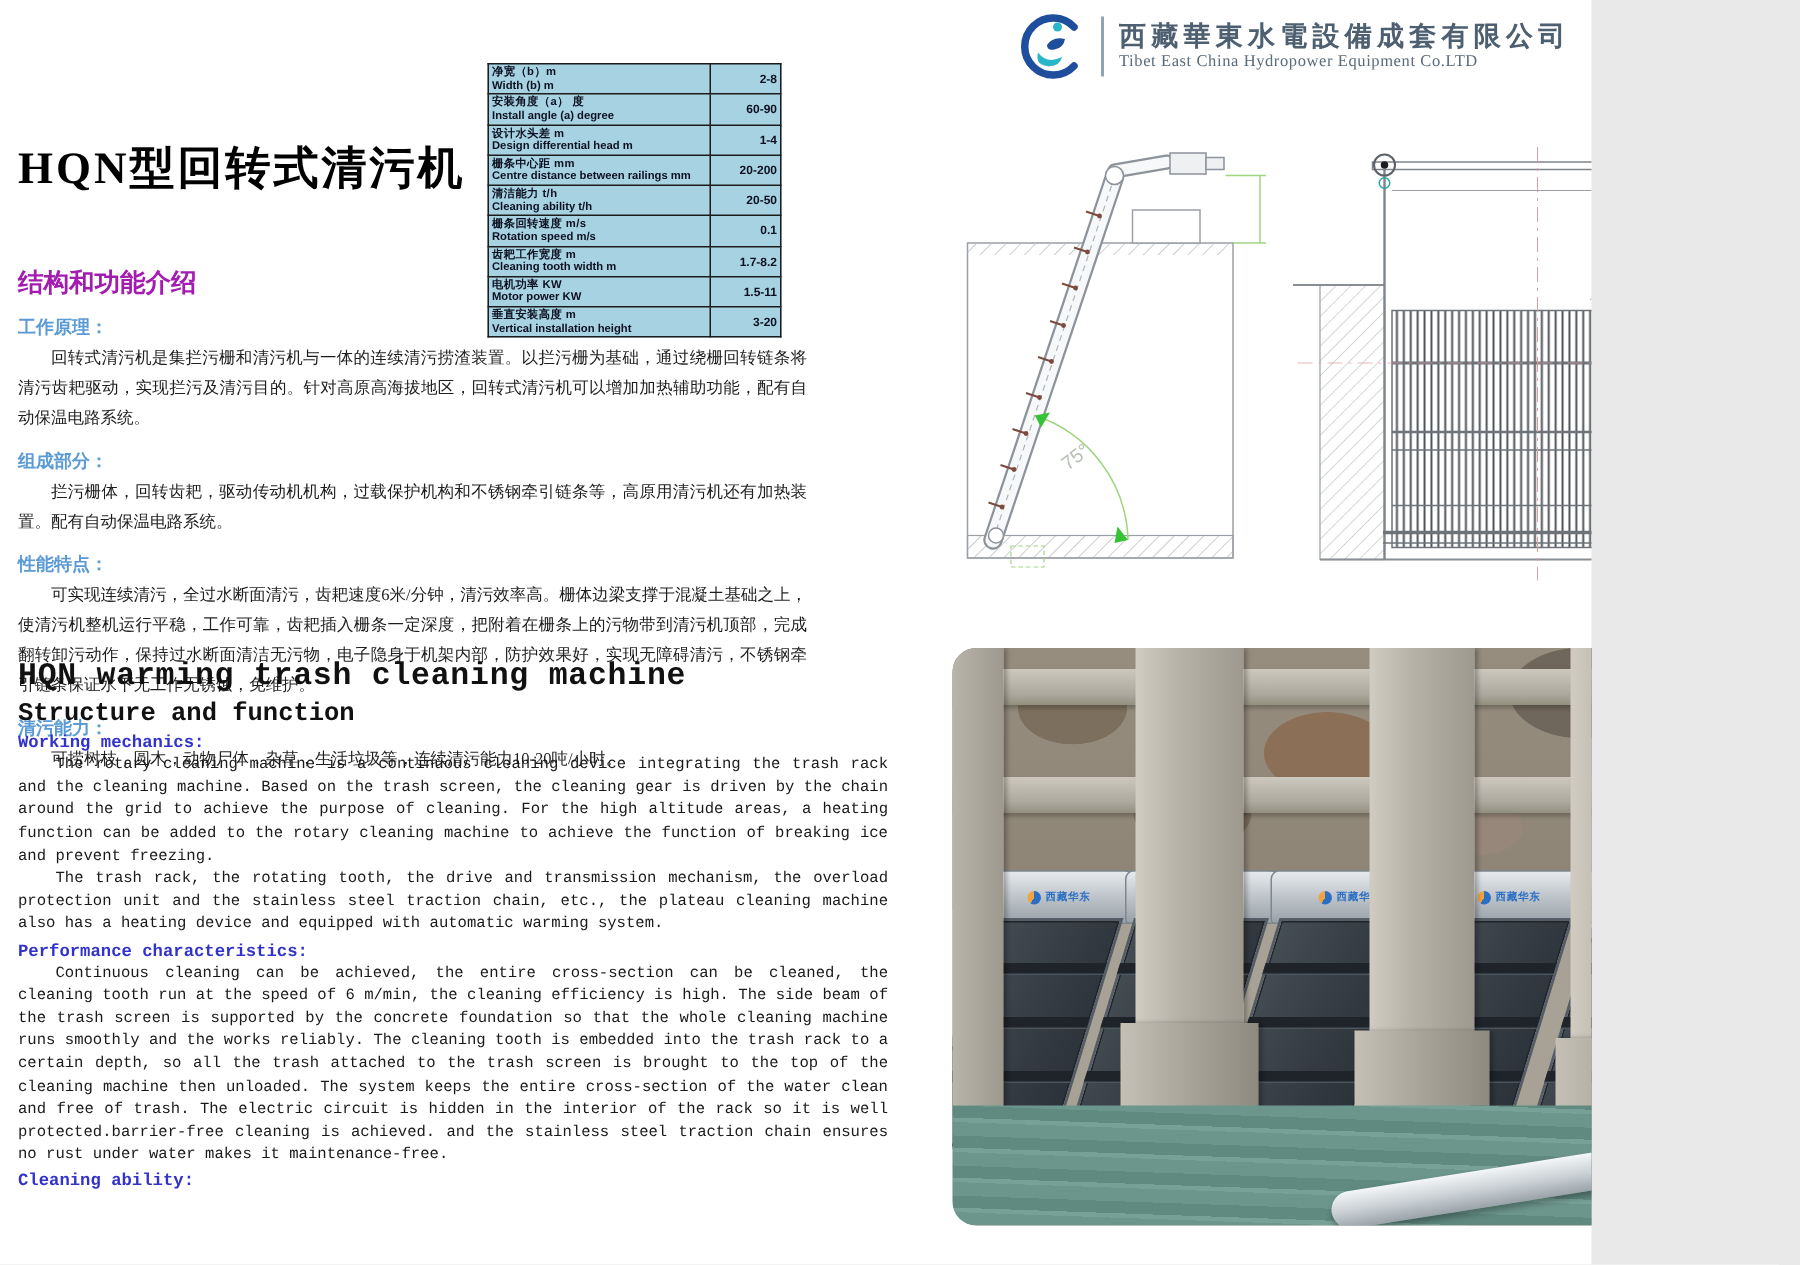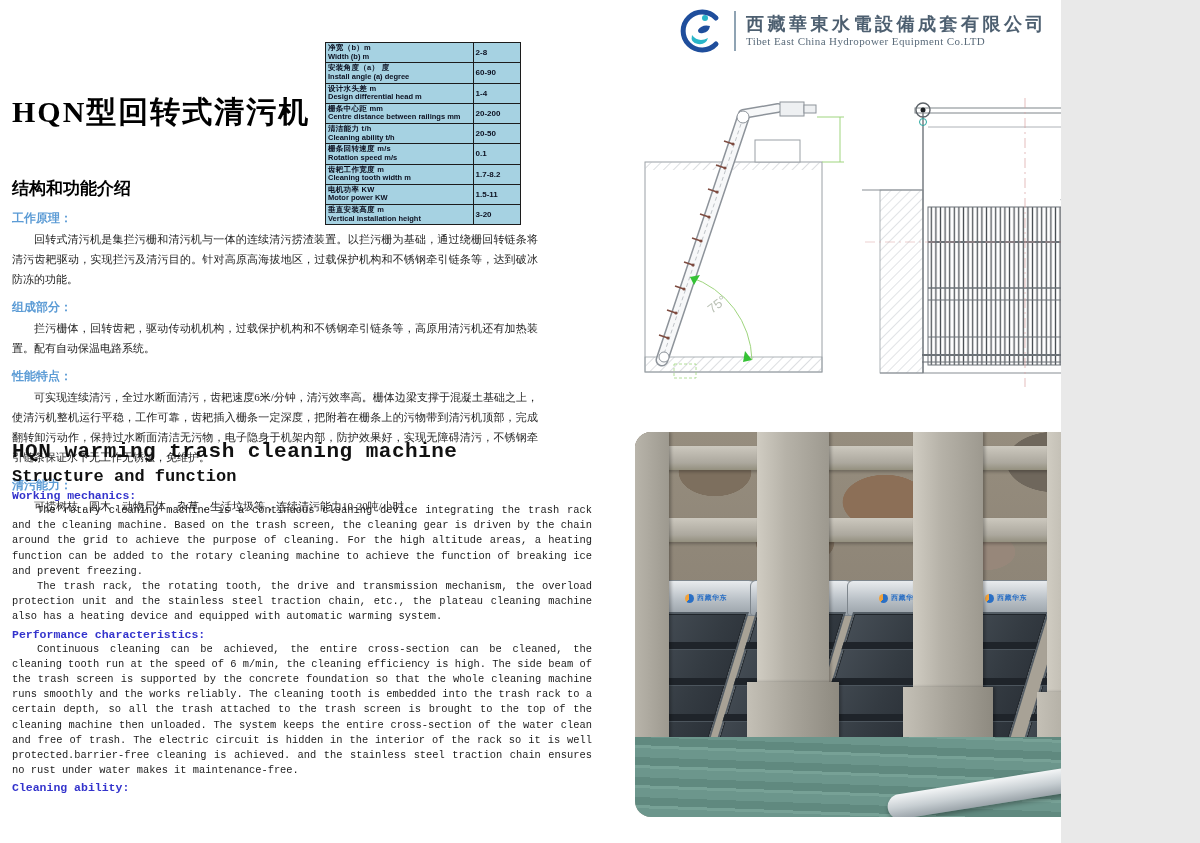--- a/index.html
+++ b/index.html
@@ -11,27 +11,27 @@
   .brand .divider{width:2px;height:40px;background:#8fa3b3;}
   .brand-names{display:flex;flex-direction:column;line-height:1.15;}
   .brand-zh{font-family:"Liberation Serif",serif;font-size:18px;letter-spacing:3.5px;color:#4d5f70;font-weight:600;}
   .brand-en{font-family:"Liberation Serif",serif;font-size:11px;color:#5a6b7a;letter-spacing:0.4px;}
 
   
   .spec{position:absolute;left:325px;top:42px;width:196px;border-collapse:collapse;
         background:#a6d2e2;font-size:7.5px;font-weight:bold;color:#0c1020;line-height:1.15;}
   .spec td{border:1px solid #1c1c1c;padding:1px 2px;vertical-align:middle;}
   .spec td.lbl{width:148px;text-align:left;}
-  .spec td.val{width:44px;text-align:left;font-size:8px;}
+  .spec td.val{width:44px;text-align:right;font-size:8px;}
   .spec .zh{letter-spacing:0.3px;}
 
   
   .zh-col{position:absolute;left:12px;top:92px;width:526px;}
   .title-zh{font-family:"Liberation Serif",serif;font-size:30px;font-weight:600;letter-spacing:2px;color:#000;margin:0;}
-  .intro-zh{font-family:Liberation Serif, serif;font-size:17px;font-weight:600;color:#000000;margin:44px 0 0 0;}
+  .intro-zh{font-family:Liberation Serif, serif;font-size:17px;font-weight:600;color:#a21caf;margin:44px 0 0 0;}
   .zh-label{font-size:12px;font-weight:bold;color:#5b9bd5;margin:10px 0 2px 0;font-family:"Liberation Serif",serif;}
   .zh-para{font-family:"Liberation Serif",serif;font-size:11px;line-height:20px;text-align:justify;
            text-indent:2em;margin:0;color:#1d1d1d;}
 
   
   .en-col{position:absolute;left:12px;top:440px;width:580px;}
   .title-en{font-family:"Liberation Mono",monospace;font-size:21px;font-weight:bold;color:#111;margin:0;letter-spacing:0.5px;}
   .subtitle-en{font-family:"Liberation Mono",monospace;font-size:17px;font-weight:bold;color:#111;margin:4px 0 0 0;}
   .en-label{font-family:"Liberation Mono",monospace;font-size:11.5px;font-weight:bold;color:#3333cc;margin:3px 0 1px 0;}
   .en-para{font-family:"Liberation Mono",monospace;font-size:10.4px;line-height:15.2px;text-align:justify;
@@ -162,21 +162,21 @@
       <td class="val">3-20</td>
         </tr>
   </tbody>
     </table>
 
   <div class="zh-col">
     <h1 class="title-zh">HQN型回转式清污机</h1>
     <h2 class="intro-zh">结构和功能介绍</h2>
 
     <div class="zh-label">工作原理：</div>
-    <p class="zh-para">回转式清污机是集拦污栅和清污机与一体的连续清污捞渣装置。以拦污栅为基础，通过绕栅回转链条将清污齿耙驱动，实现拦污及清污目的。针对高原高海拔地区，过载保护机构和不锈钢牵引链条等，达到破冰防冻的功能。</p>
+    <p class="zh-para">回转式清污机是集拦污栅和清污机与一体的连续清污捞渣装置。以拦污栅为基础，通过绕栅回转链条将清污齿耙驱动，实现拦污及清污目的。针对高原高海拔地区，回转式清污机可以增加加热辅助功能，配有自动保温电路系统。</p>
     <div class="zh-label">组成部分：</div>
     <p class="zh-para">拦污栅体，回转齿耙，驱动传动机机构，过载保护机构和不锈钢牵引链条等，高原用清污机还有加热装置。配有自动保温电路系统。</p>
     <div class="zh-label">性能特点：</div>
     <p class="zh-para">可实现连续清污，全过水断面清污，齿耙速度6米/分钟，清污效率高。栅体边梁支撑于混凝土基础之上，使清污机整机运行平稳，工作可靠，齿耙插入栅条一定深度，把附着在栅条上的污物带到清污机顶部，完成翻转卸污动作，保持过水断面清洁无污物，电子隐身于机架内部，防护效果好，实现无障碍清污，不锈钢牵引链条保证水下无工作无锈蚀，免维护。</p>
     <div class="zh-label">清污能力：</div>
     <p class="zh-para">可捞树枝，圆木，动物尸体，杂草，生活垃圾等，连续清污能力10-20吨/小时。</p>
   </div>
 
   <div class="en-col">
     <h1 class="title-en">HQN warming trash cleaning machine</h1>

